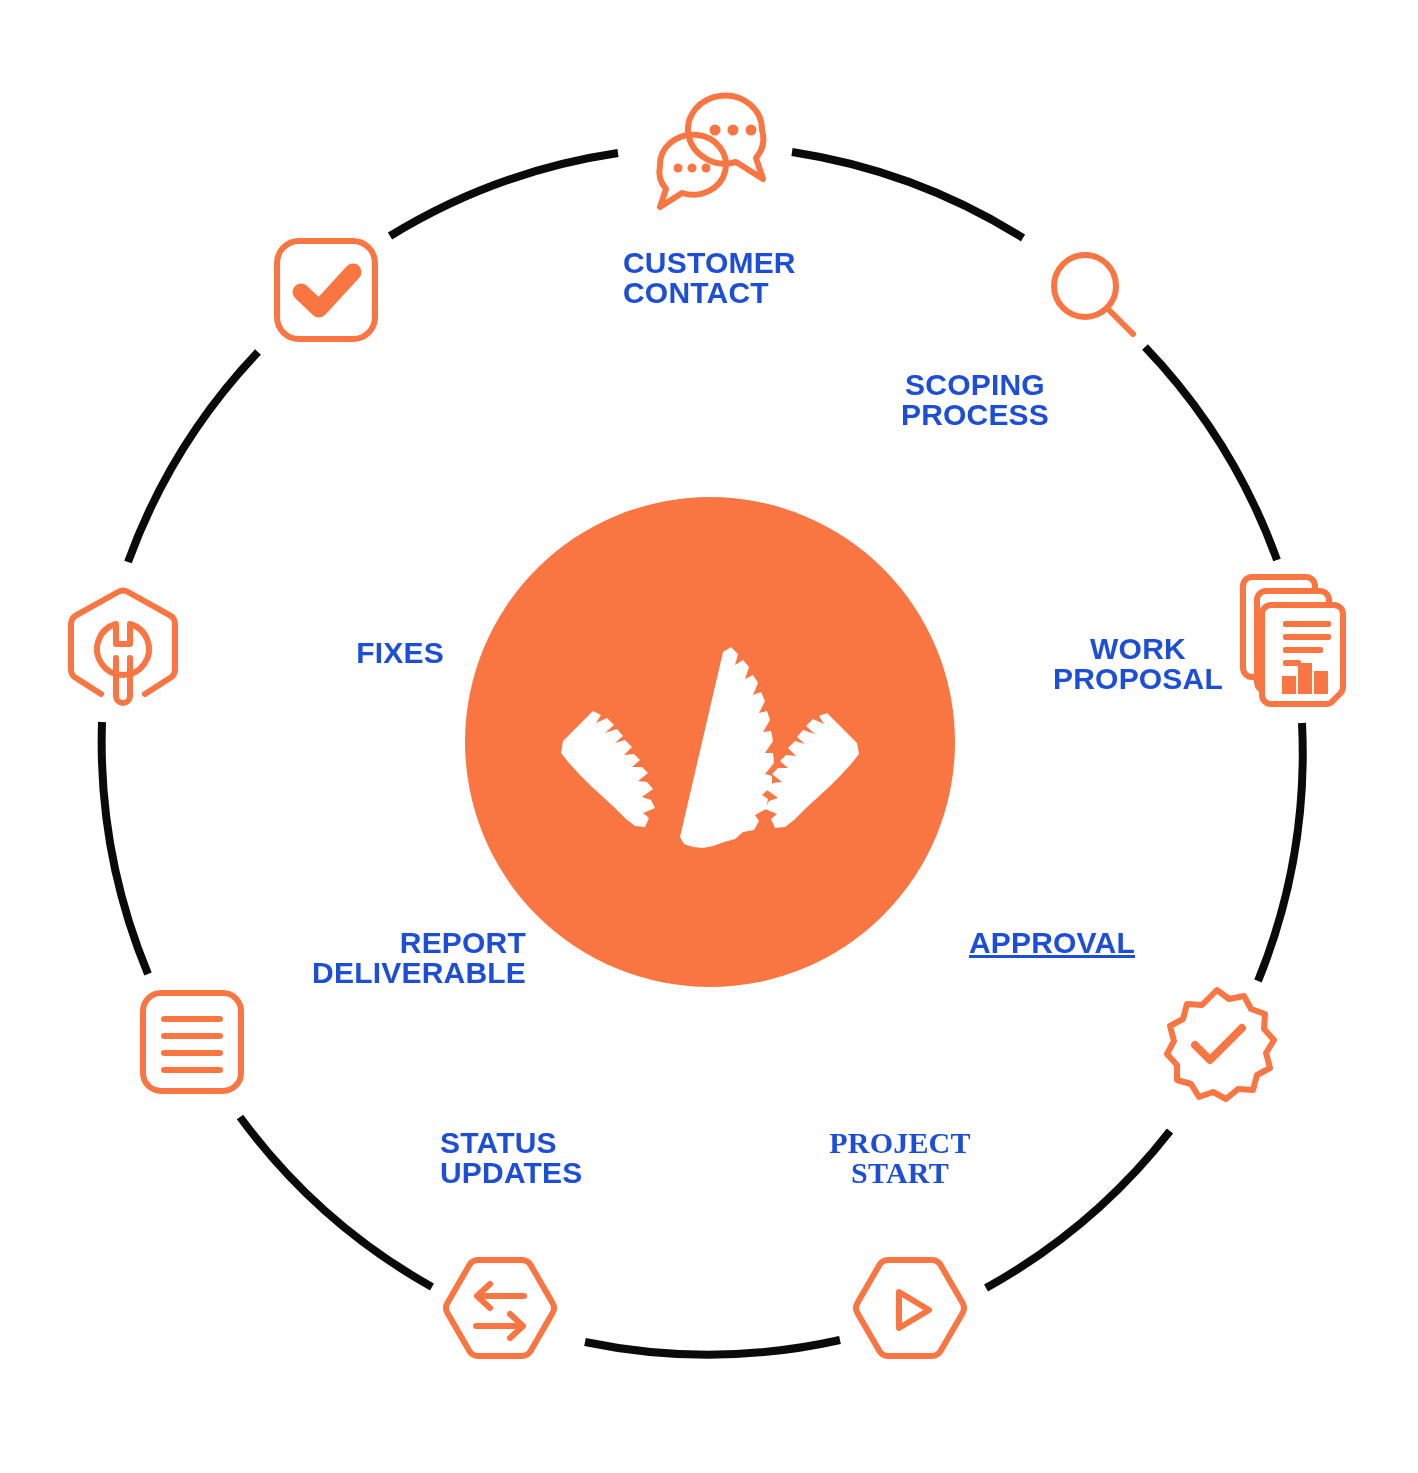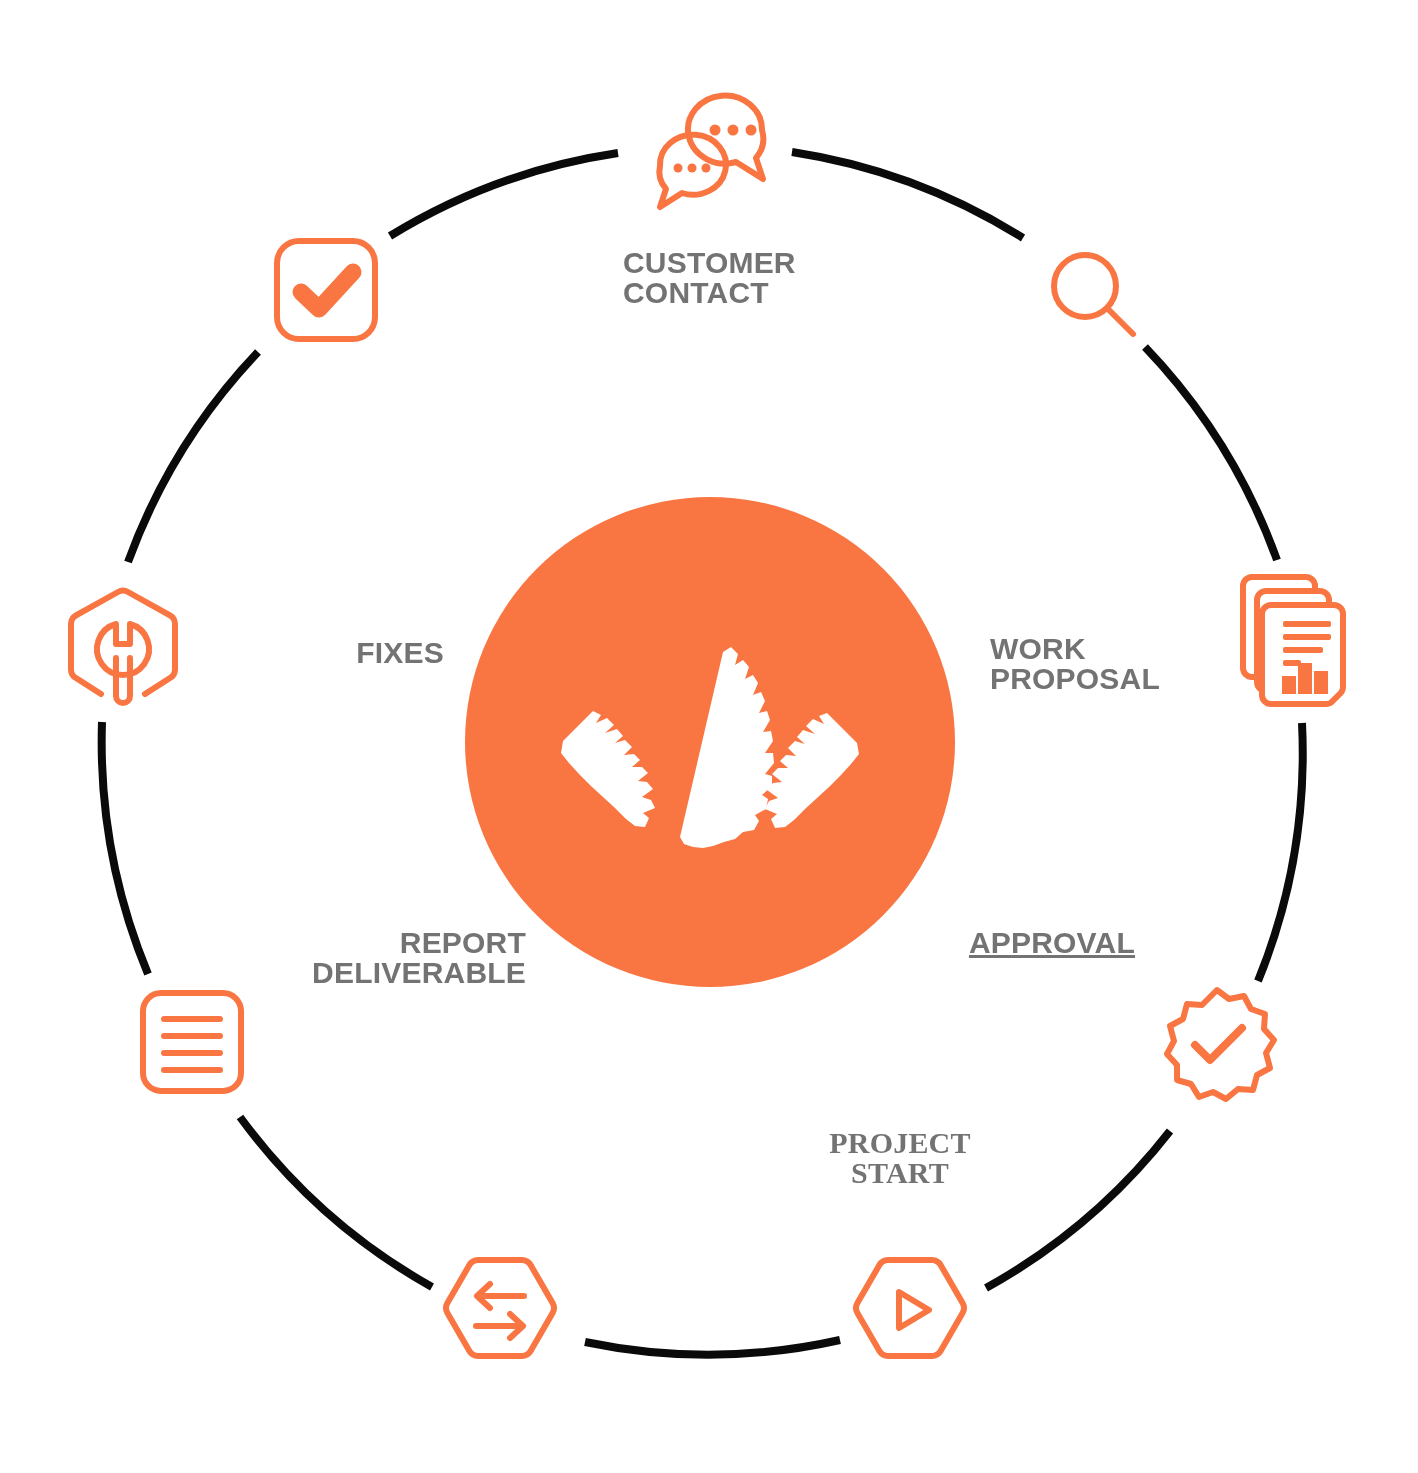--- a/index.html
+++ b/index.html
@@ -19,21 +19,21 @@
   }
   #ring-svg {
     position: absolute;
     left: 0;
     top: 0;
     width: 1418px;
     height: 1473px;
   }
   .node-label {
     position: absolute;
-    color: #737373;
+    color: #1d4ed8;
     font-weight: 800;
     font-size: 30px;
     line-height: 1.0;
     letter-spacing: 0.2px;
     white-space: pre-line;
     text-transform: uppercase;
   }
   .icon-box {
     position: absolute;
   }
@@ -200,29 +200,33 @@
   <div class="icon-box" style="left:272px; top:236px; width:108px; height:108px;">
     <svg viewBox="0 0 108 108" width="108" height="108">
       <rect x="5" y="5" width="98" height="98" rx="22" fill="none" stroke="#F97642" stroke-width="6"></rect>
       <path fill="none" stroke="#F97642" stroke-width="17" stroke-linecap="round" stroke-linejoin="round" d="M29 56 L47 73 L81 36"></path>
     </svg>
   </div>
 
   <div class="node-label" style="left:623px; top:248px; width:320px; text-align:left;">CUSTOMER
 CONTACT</div>
 
-
-  <div class="node-label" style="left:990px; top:634px; width:200px; text-align:left;">WORK
+  <div class="node-label" style="left:870px; top:370px; width:210px; text-align:center;">SCOPING
+PROCESS</div>
+
+  <div class="node-label" style="left:1038px; top:634px; width:200px; text-align:center;">WORK
 PROPOSAL</div>
 
   <div class="node-label" style="left:945px; top:928px; width:190px; text-align:right;text-decoration:underline;">APPROVAL</div>
 
   <div class="node-label" style="left:805px; top:1128px; width:190px; text-align:center;font-family:Liberation Serif, serif;">PROJECT
 START</div>
 
+  <div class="node-label" style="left:440px; top:1128px; width:200px; text-align:left;">STATUS
+UPDATES</div>
 
   <div class="node-label" style="left:266px; top:928px; width:260px; text-align:right;">REPORT
 DELIVERABLE</div>
 
   <div class="node-label" style="left:244px; top:638px; width:200px; text-align:right;">FIXES</div>
 
 
 </div>
 
 </body></html>

